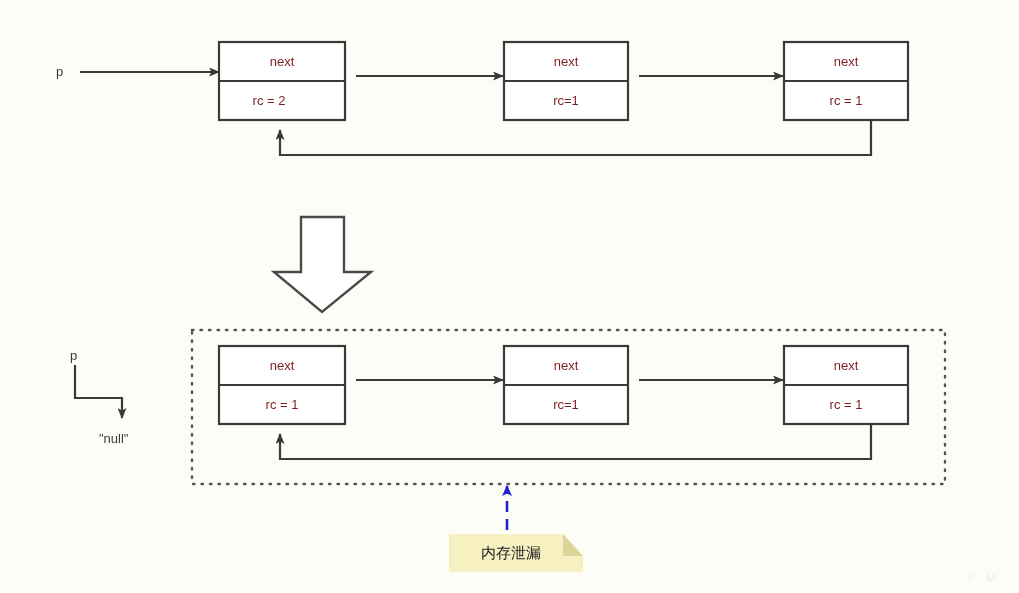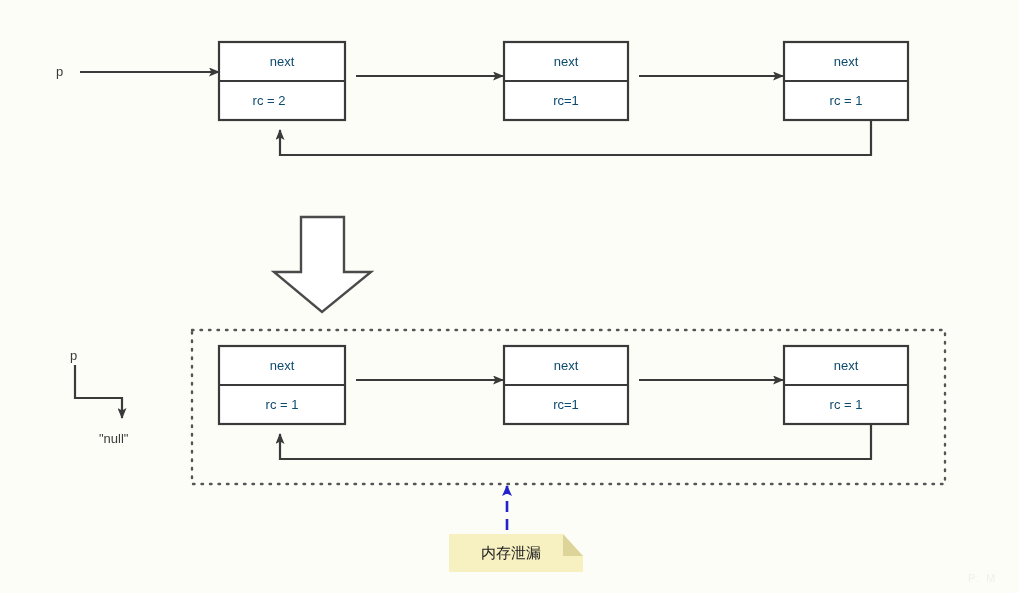--- a/index.html
+++ b/index.html
@@ -13,21 +13,21 @@
   .lbl{
     position:absolute;
     color:#3a3a3a;
     font-size:13px;
     white-space:nowrap;
     line-height:1;
   }
   .node-text{
     position:absolute;
     display:flex;align-items:center;justify-content:center;
-    color:#0c4a6e;font-size:13px;white-space:nowrap;
+    color:#7f1d1d;font-size:13px;white-space:nowrap;
   }
   .note-text{
     position:absolute;
     display:flex;align-items:center;justify-content:center;
     color:#222;font-size:15px;white-space:nowrap;
     font-family:Liberation Serif, serif;
   }
   .wm{
     position:absolute;color:#f0f0ea;font-size:11px;letter-spacing:2px;
   }

